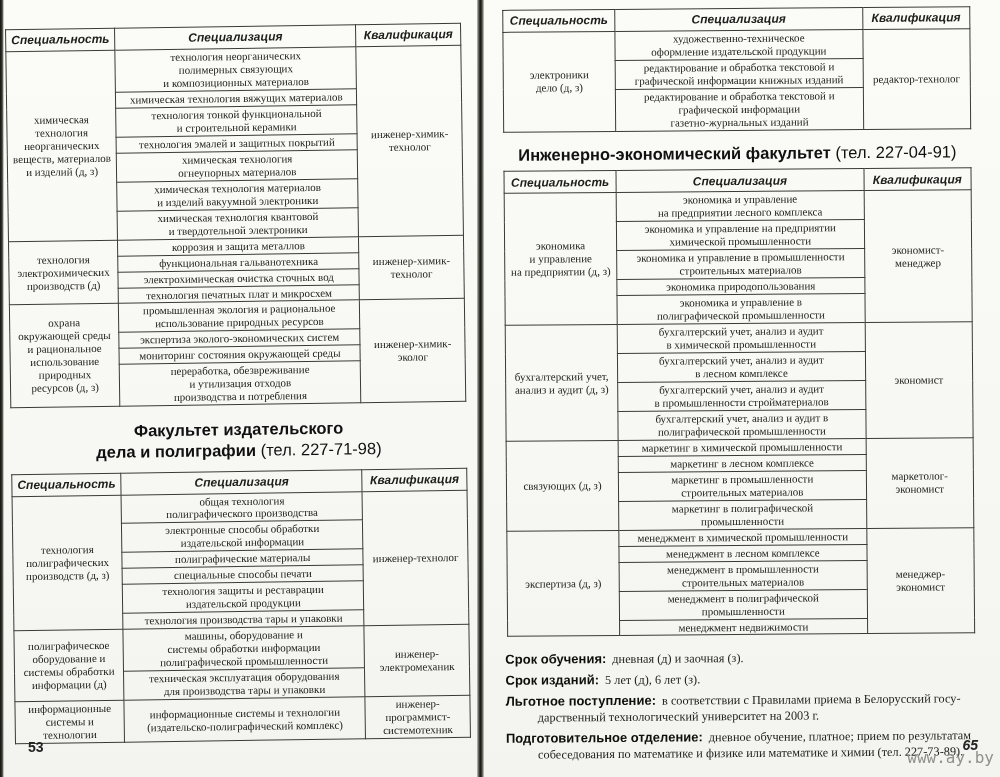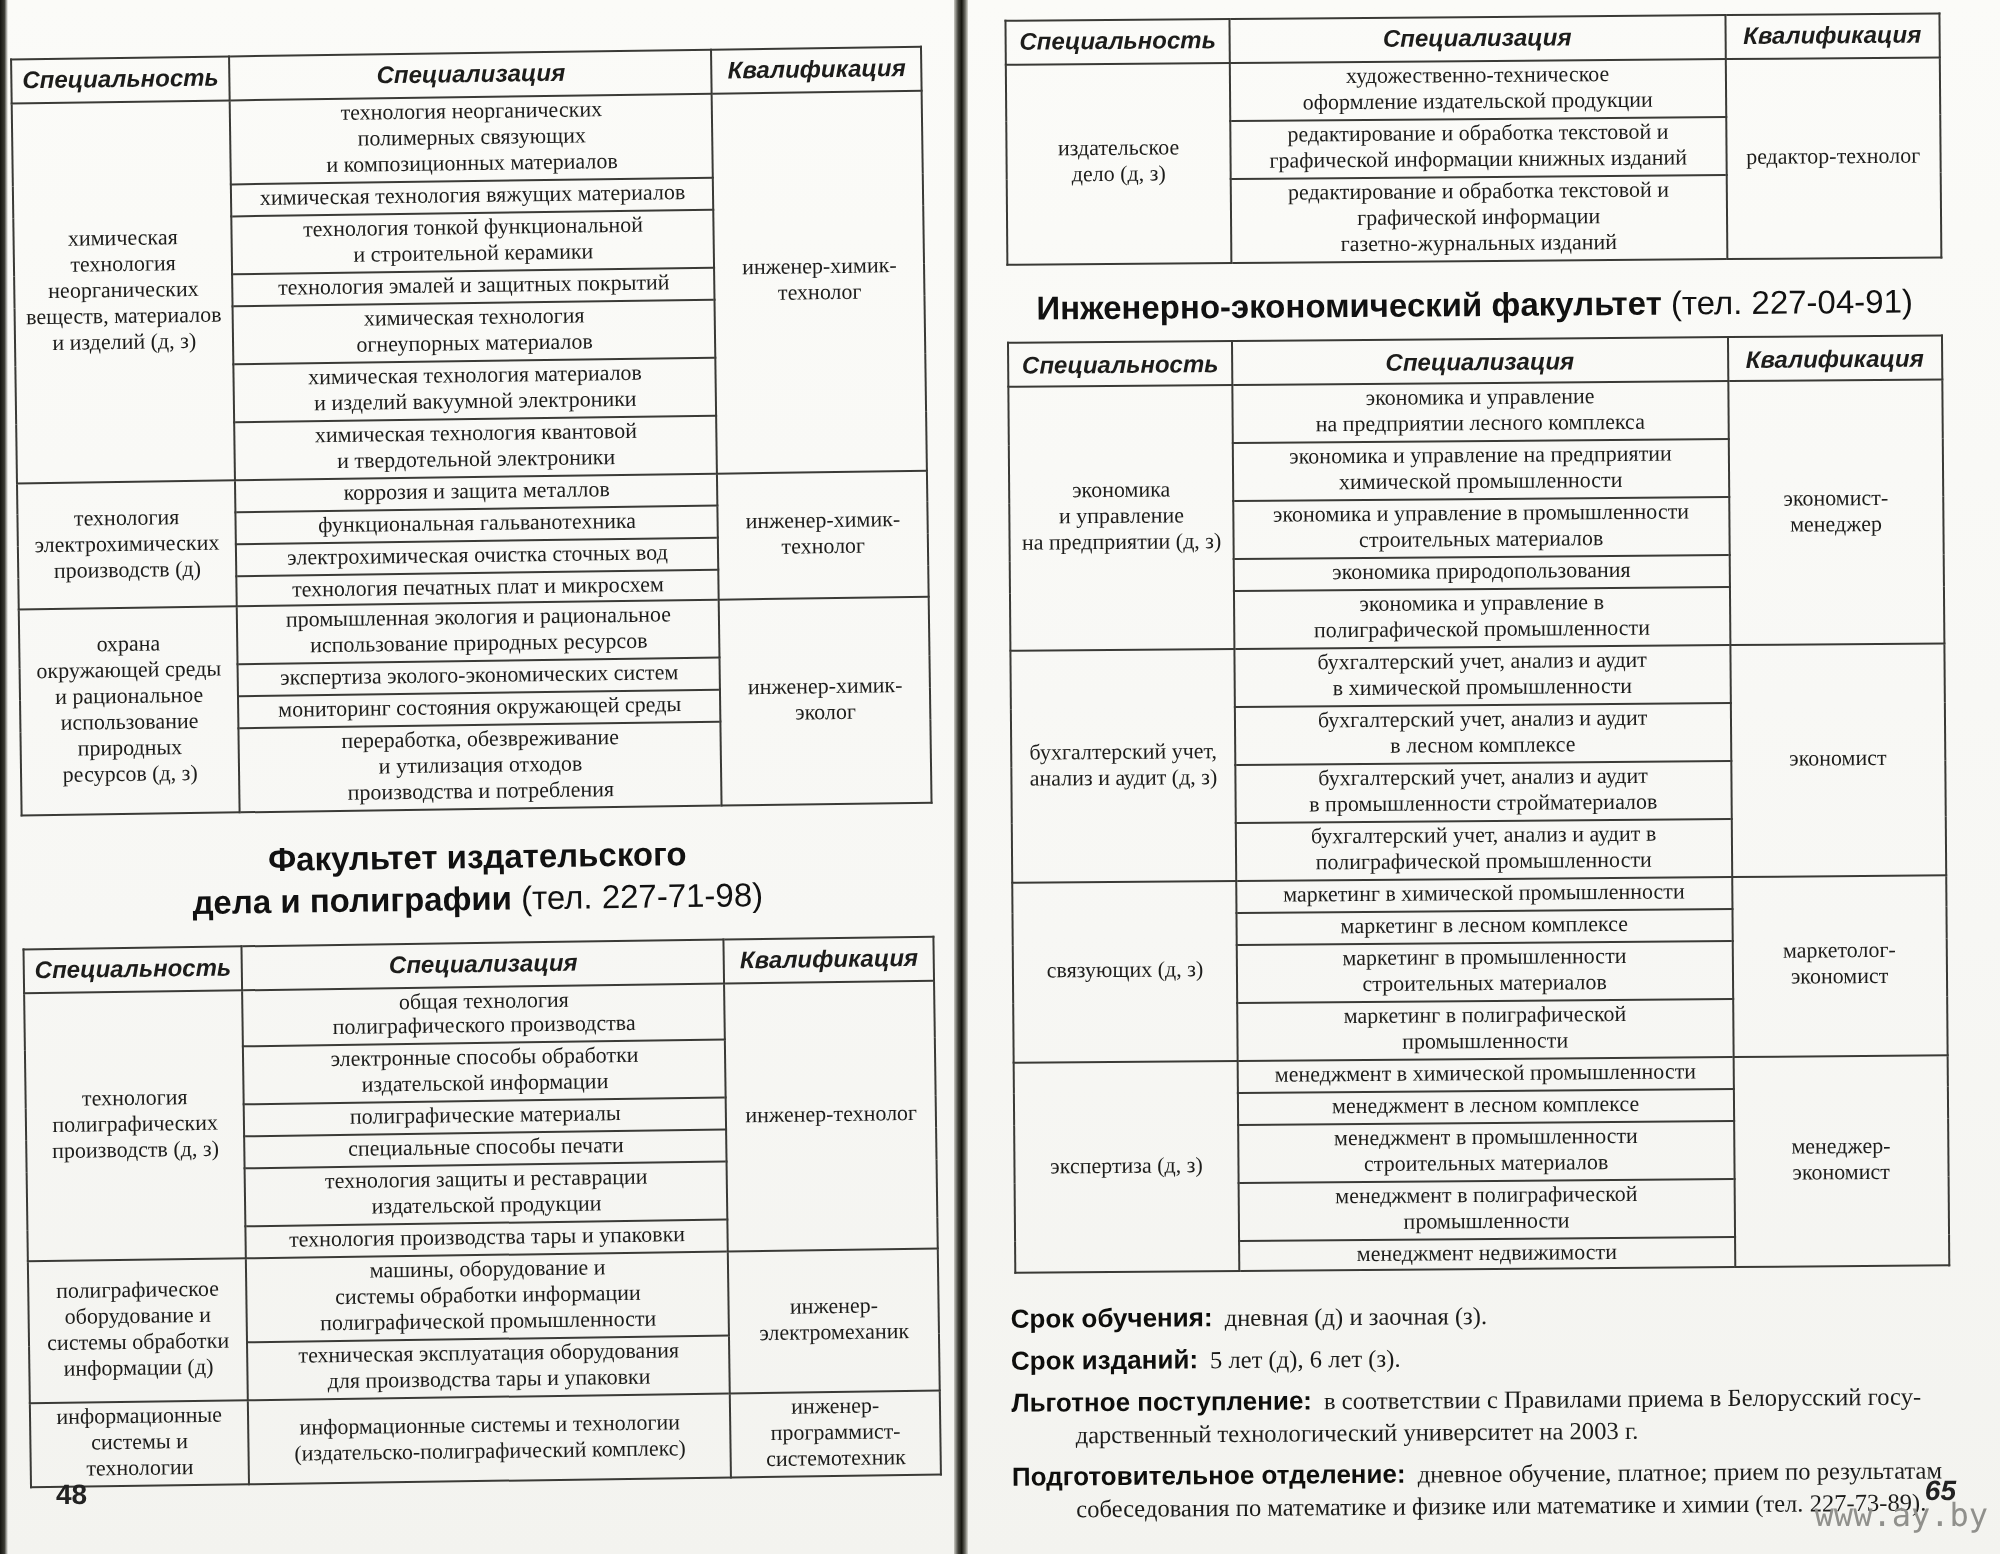--- a/index.html
+++ b/index.html
@@ -261,21 +261,21 @@
 системы и технологии</td>
               <td>информационные системы и технологии
 (издательско-полиграфический комплекс)</td>
               <td rowspan="1">инженер-
 программист-
 системотехник</td>
             </tr>
           </tbody>
         </table>
     </div>
-    <div class="pagenum pagenum-left">48</div>
+    <div class="pagenum pagenum-left">53</div>
   </div>
 
   <div class="gutter"></div>
 
   <div class="page page-right">
     <div class="tilt-right">
       <table class="spec-table" id="table-publishing">
           <colgroup>
             <col style="width: 24%;">
             <col style="width: 53%;">
@@ -283,21 +283,21 @@
           </colgroup>
           <thead>
             <tr>
               <th>Специальность</th>
               <th>Специализация</th>
               <th>Квалификация</th>
             </tr>
           </thead>
           <tbody>
             <tr>
-              <td rowspan="3">издательское
+              <td rowspan="3">электроники
 дело (д, з)</td>
               <td>художественно-техническое
 оформление издательской продукции</td>
               <td rowspan="3">редактор-технолог</td>
             </tr>
             <tr>
               <td>редактирование и обработка текстовой и
 графической информации книжных изданий</td>
             </tr>
             <tr>

